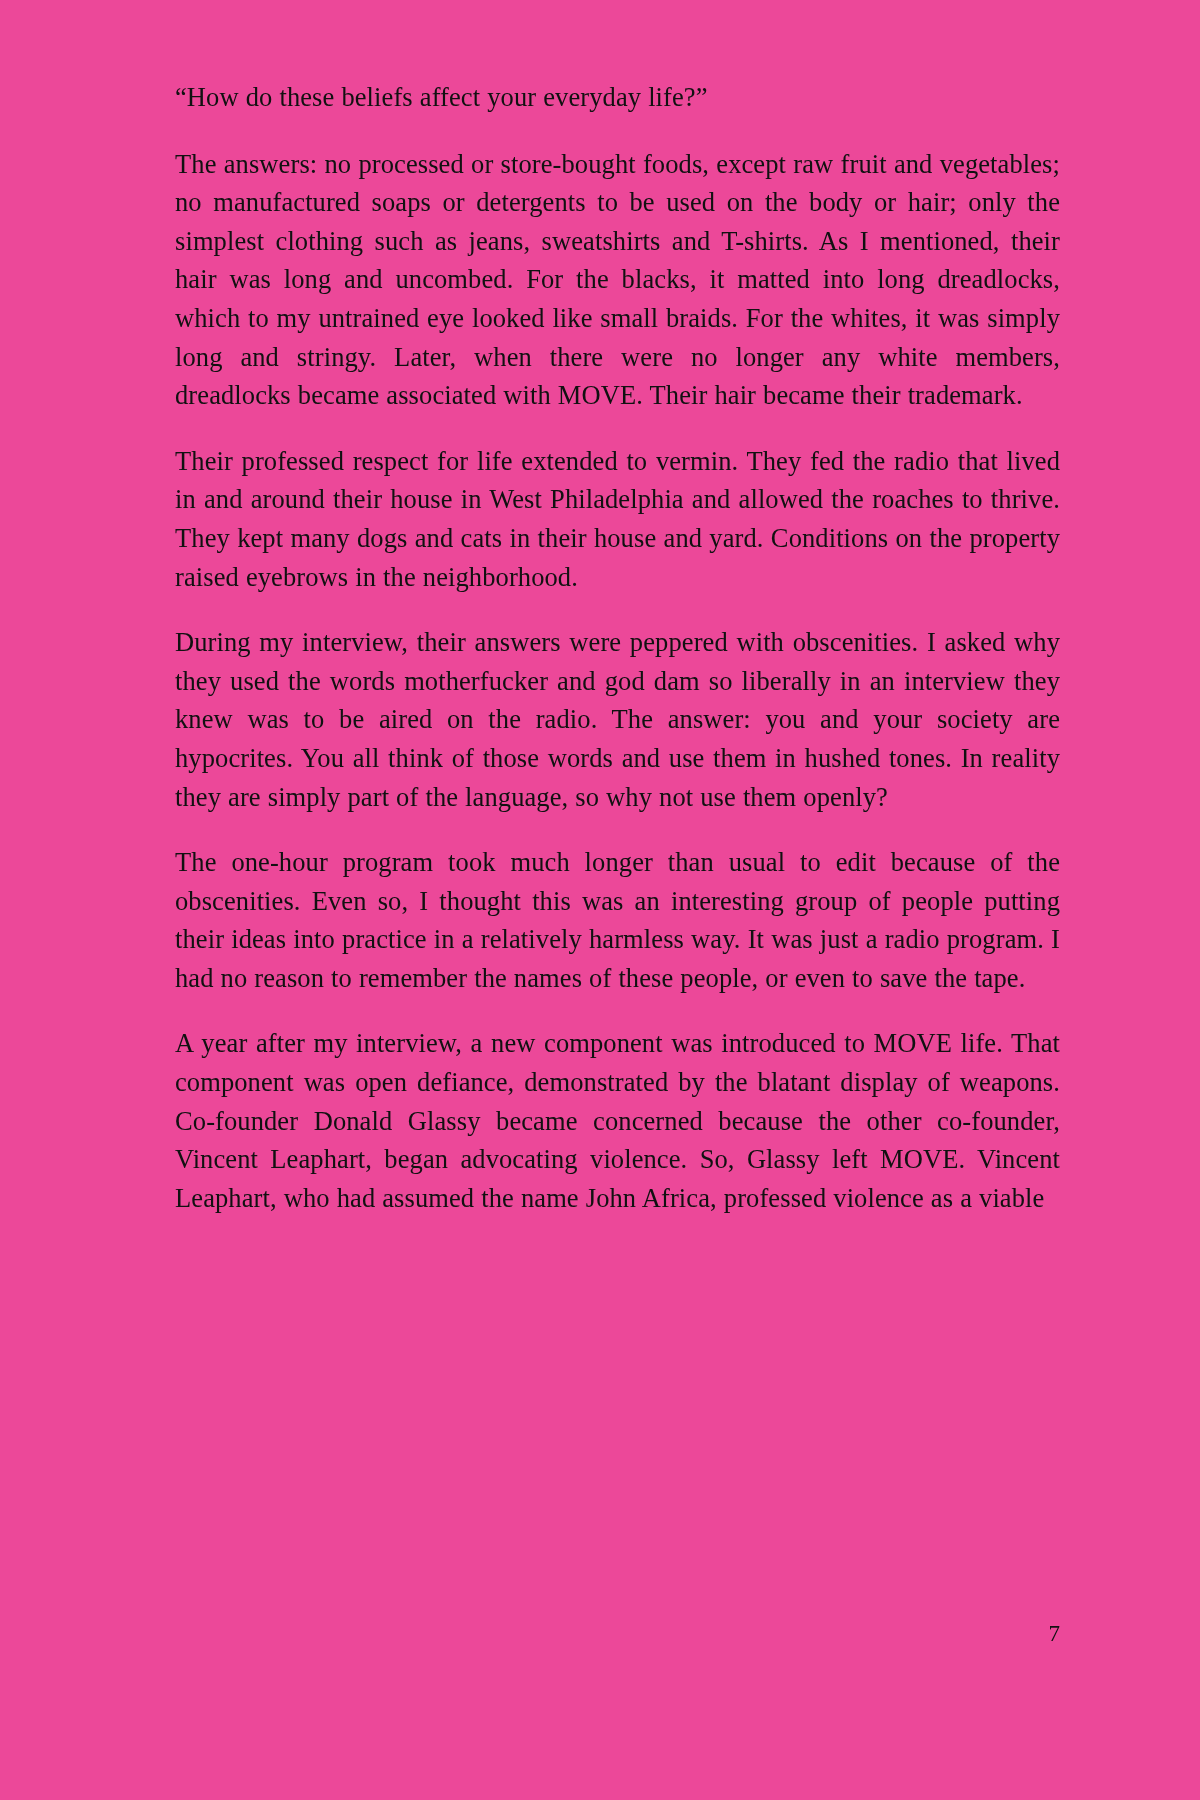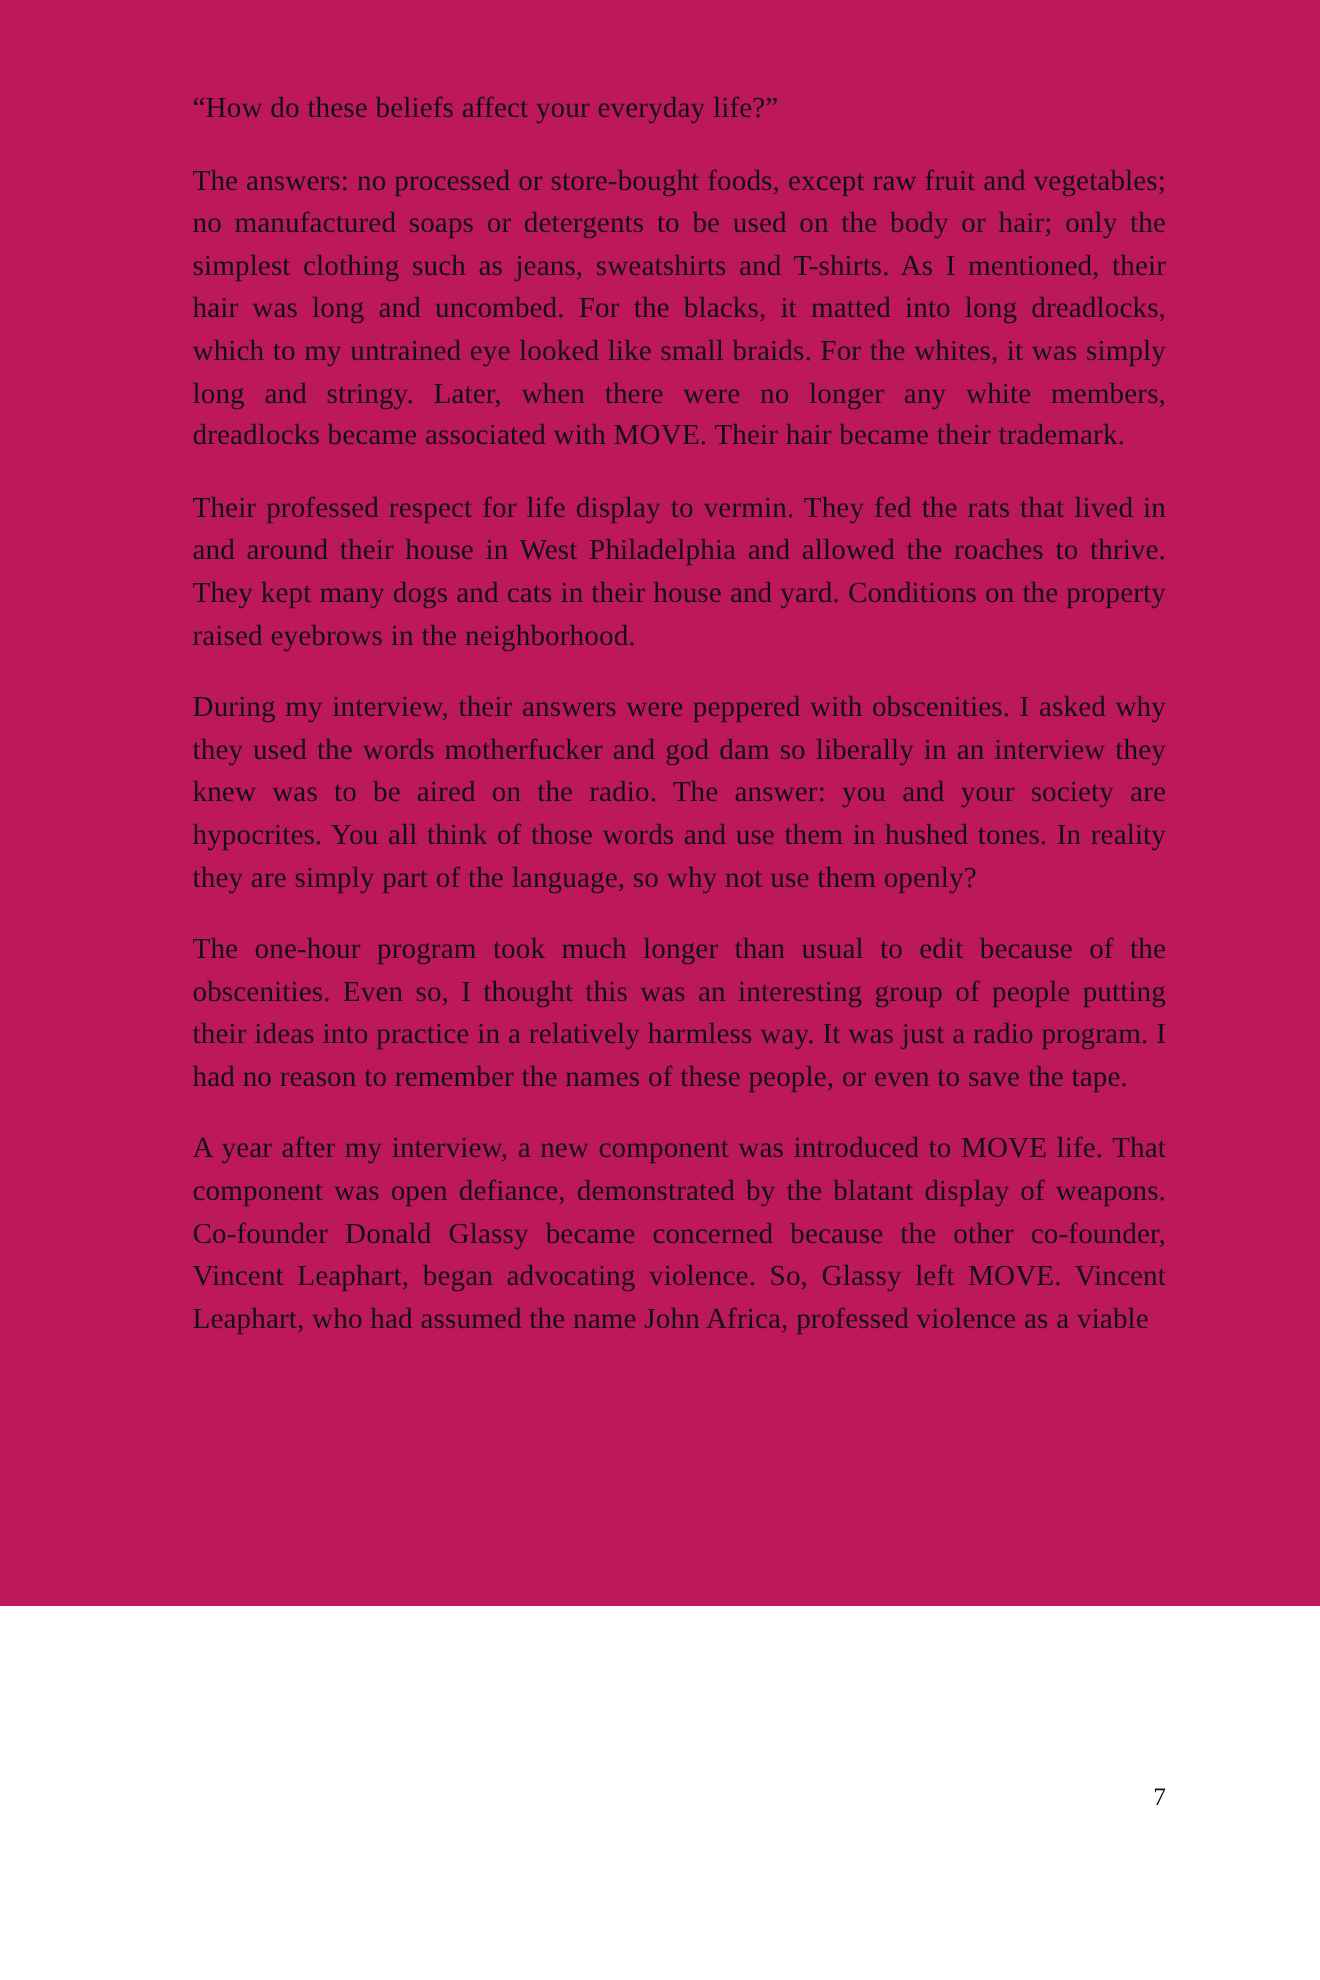--- a/index.html
+++ b/index.html
@@ -10,22 +10,22 @@
   body {
     width: 1200px;
     height: 1800px;
     font-family: "Liberation Serif", "DejaVu Serif", serif;
     color: #111111;
     -webkit-font-smoothing: antialiased;
   }
   .page {
     position: relative;
     width: 1200px;
-    height: 1460px;
-    background: #be185d;
+    height: 1800px;
+    background: #ec4899;
     box-sizing: border-box;
   }
   .text-block {
     position: absolute;
     left: 175px;
     top: 78px;
     width: 885px;
   }
   .para {
     margin: 0 0 27px 0;
@@ -61,21 +61,21 @@
 <body>
 
 <div class="page">
 
   <div class="text-block">
 
     <p class="para short-line">“How do these beliefs affect your everyday life?”</p>
 
     <p class="para">The answers: no processed or store-bought foods, except raw fruit and vegetables; no manufactured soaps or detergents to be used on the body or hair; only the simplest clothing such as jeans, sweatshirts and T-shirts. As I mentioned, their hair was long and uncombed. For the blacks, it matted into long dreadlocks, which to my untrained eye looked like small braids. For the whites, it was simply long and stringy. Later, when there were no longer any white members, dreadlocks became associated with MOVE. Their hair became their trademark.</p>
 
-    <p class="para">Their professed respect for life display to vermin. They fed the rats that lived in and around their house in West Philadelphia and allowed the roaches to thrive. They kept many dogs and cats in their house and yard. Conditions on the property raised eyebrows in the neighborhood.</p>
+    <p class="para">Their professed respect for life extended to vermin. They fed the radio that lived in and around their house in West Philadelphia and allowed the roaches to thrive. They kept many dogs and cats in their house and yard. Conditions on the property raised eyebrows in the neighborhood.</p>
 
     <p class="para">During my interview, their answers were peppered with obscenities. I asked why they used the words motherfucker and god dam so liberally in an interview they knew was to be aired on the radio. The answer: you and your society are hypocrites. You all think of those words and use them in hushed tones. In reality they are simply part of the language, so why not use them openly?</p>
 
     <p class="para">The one-hour program took much longer than usual to edit because of the obscenities. Even so, I thought this was an interesting group of people putting their ideas into practice in a relatively harmless way. It was just a radio program. I had no reason to remember the names of these people, or even to save the tape.</p>
 
     <p class="para">A year after my interview, a new component was introduced to MOVE life. That component was open defiance, demonstrated by the blatant display of weapons. Co-founder Donald Glassy became concerned because the other co-founder, Vincent Leaphart, began advocating violence. So, Glassy left MOVE. Vincent Leaphart, who had assumed the name John Africa, professed violence as a viable</p>
 
   </div>
 
   <div class="folio">7</div>

